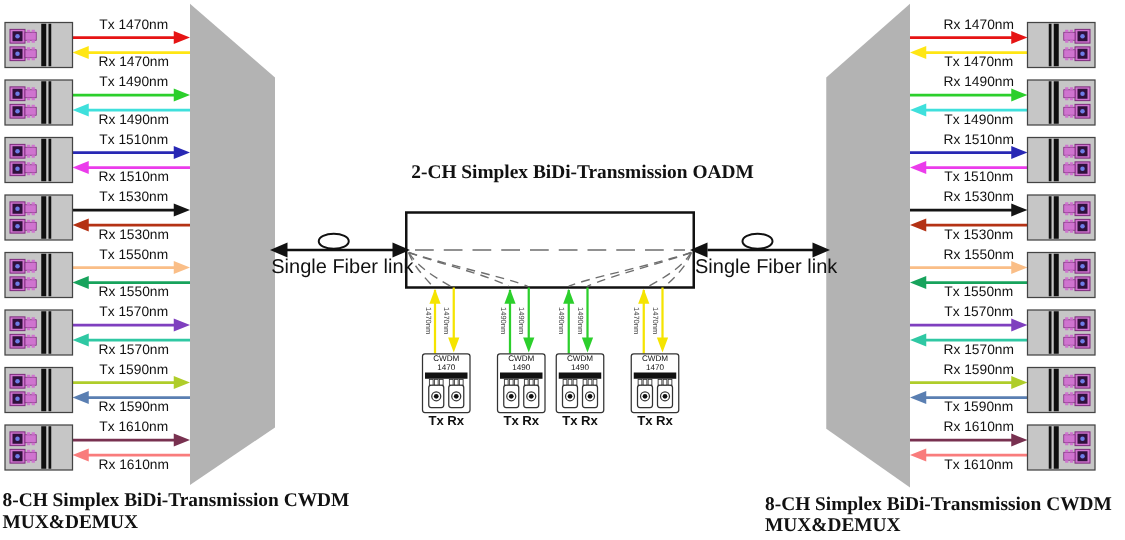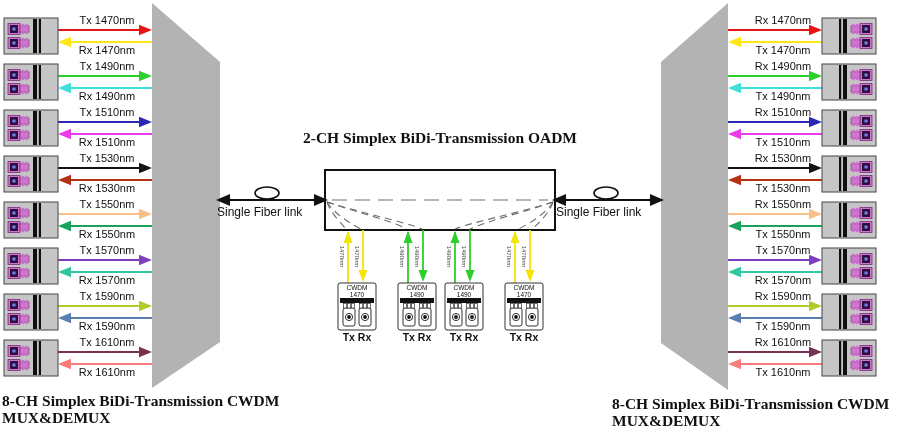--- a/index.html
+++ b/index.html
@@ -3,21 +3,21 @@
 <meta charset="utf-8">
 <style>
   html,body{margin:0;padding:0;background:#fff;}
   #stage{position:relative;width:900px;height:432px;background:#fff;overflow:hidden;
          font-family:"Liberation Sans",sans-serif;color:#111;}
   #gfx{position:absolute;left:0;top:0;}
   .lbl{position:absolute;font-size:11px;line-height:13px;text-align:center;
        white-space:nowrap;color:#111;}
   .serifbold{position:absolute;font-family:"Liberation Serif",serif;font-weight:bold;
        font-size:15.5px;line-height:17px;color:#111;white-space:nowrap;}
-  .fiberlbl{position:absolute;font-size:12px;white-space:nowrap;color:#111;}
+  .fiberlbl{position:absolute;font-size:16px;white-space:nowrap;color:#111;}
 </style>
 </head>
 <body>
 
 <div id="stage">
   <svg id="gfx" width="900" height="432" viewBox="0 0 900 432">
 
     <polygon points="152,3 220,62 220,342 152,388" fill="#b3b3b3"></polygon>
     <polygon points="728,3 728,390 661,343 661,62" fill="#b3b3b3"></polygon>
 
@@ -557,21 +557,21 @@
           <rect x="526" y="308" width="12" height="18" rx="2" fill="#fff" stroke="#333" stroke-width="1"></rect>
           <rect x="526.5" y="303.5" width="3" height="4.5" fill="#fff" stroke="#333" stroke-width="0.7"></rect>
           <rect x="530.5" y="303.5" width="3" height="4.5" fill="#fff" stroke="#333" stroke-width="0.7"></rect>
           <rect x="534.5" y="303.5" width="3" height="4.5" fill="#fff" stroke="#333" stroke-width="0.7"></rect>
           <circle cx="532" cy="317" r="3.6" fill="#fff" stroke="#333" stroke-width="1"></circle>
           <circle cx="532" cy="317" r="1.9" fill="#111"></circle>
         </g>
       </g>
   </svg>
 
-  <div class="serifbold" style="left:303px;top:129px;width:300px;text-align:left;">2-CH Simplex BiDi-Transmission OADM</div>
+  <div class="serifbold" style="left:303px;top:129px;width:300px;text-align:right;">2-CH Simplex BiDi-Transmission OADM</div>
 
   <div class="fiberlbl" style="left:217px;top:205px;width:100px;">Single Fiber link</div>
   <div class="fiberlbl" style="left:556px;top:205px;width:100px;">Single Fiber link</div>
 
   <div>
     <div class="serifbold" style="left:2px;top:392px;">8-CH Simplex BiDi-Transmission CWDM</div>
     <div class="serifbold" style="left:2px;top:409px;">MUX&amp;DEMUX</div>
   </div>
   <div>
     <div class="serifbold" style="left:612px;top:395px;">8-CH Simplex BiDi-Transmission CWDM</div>

